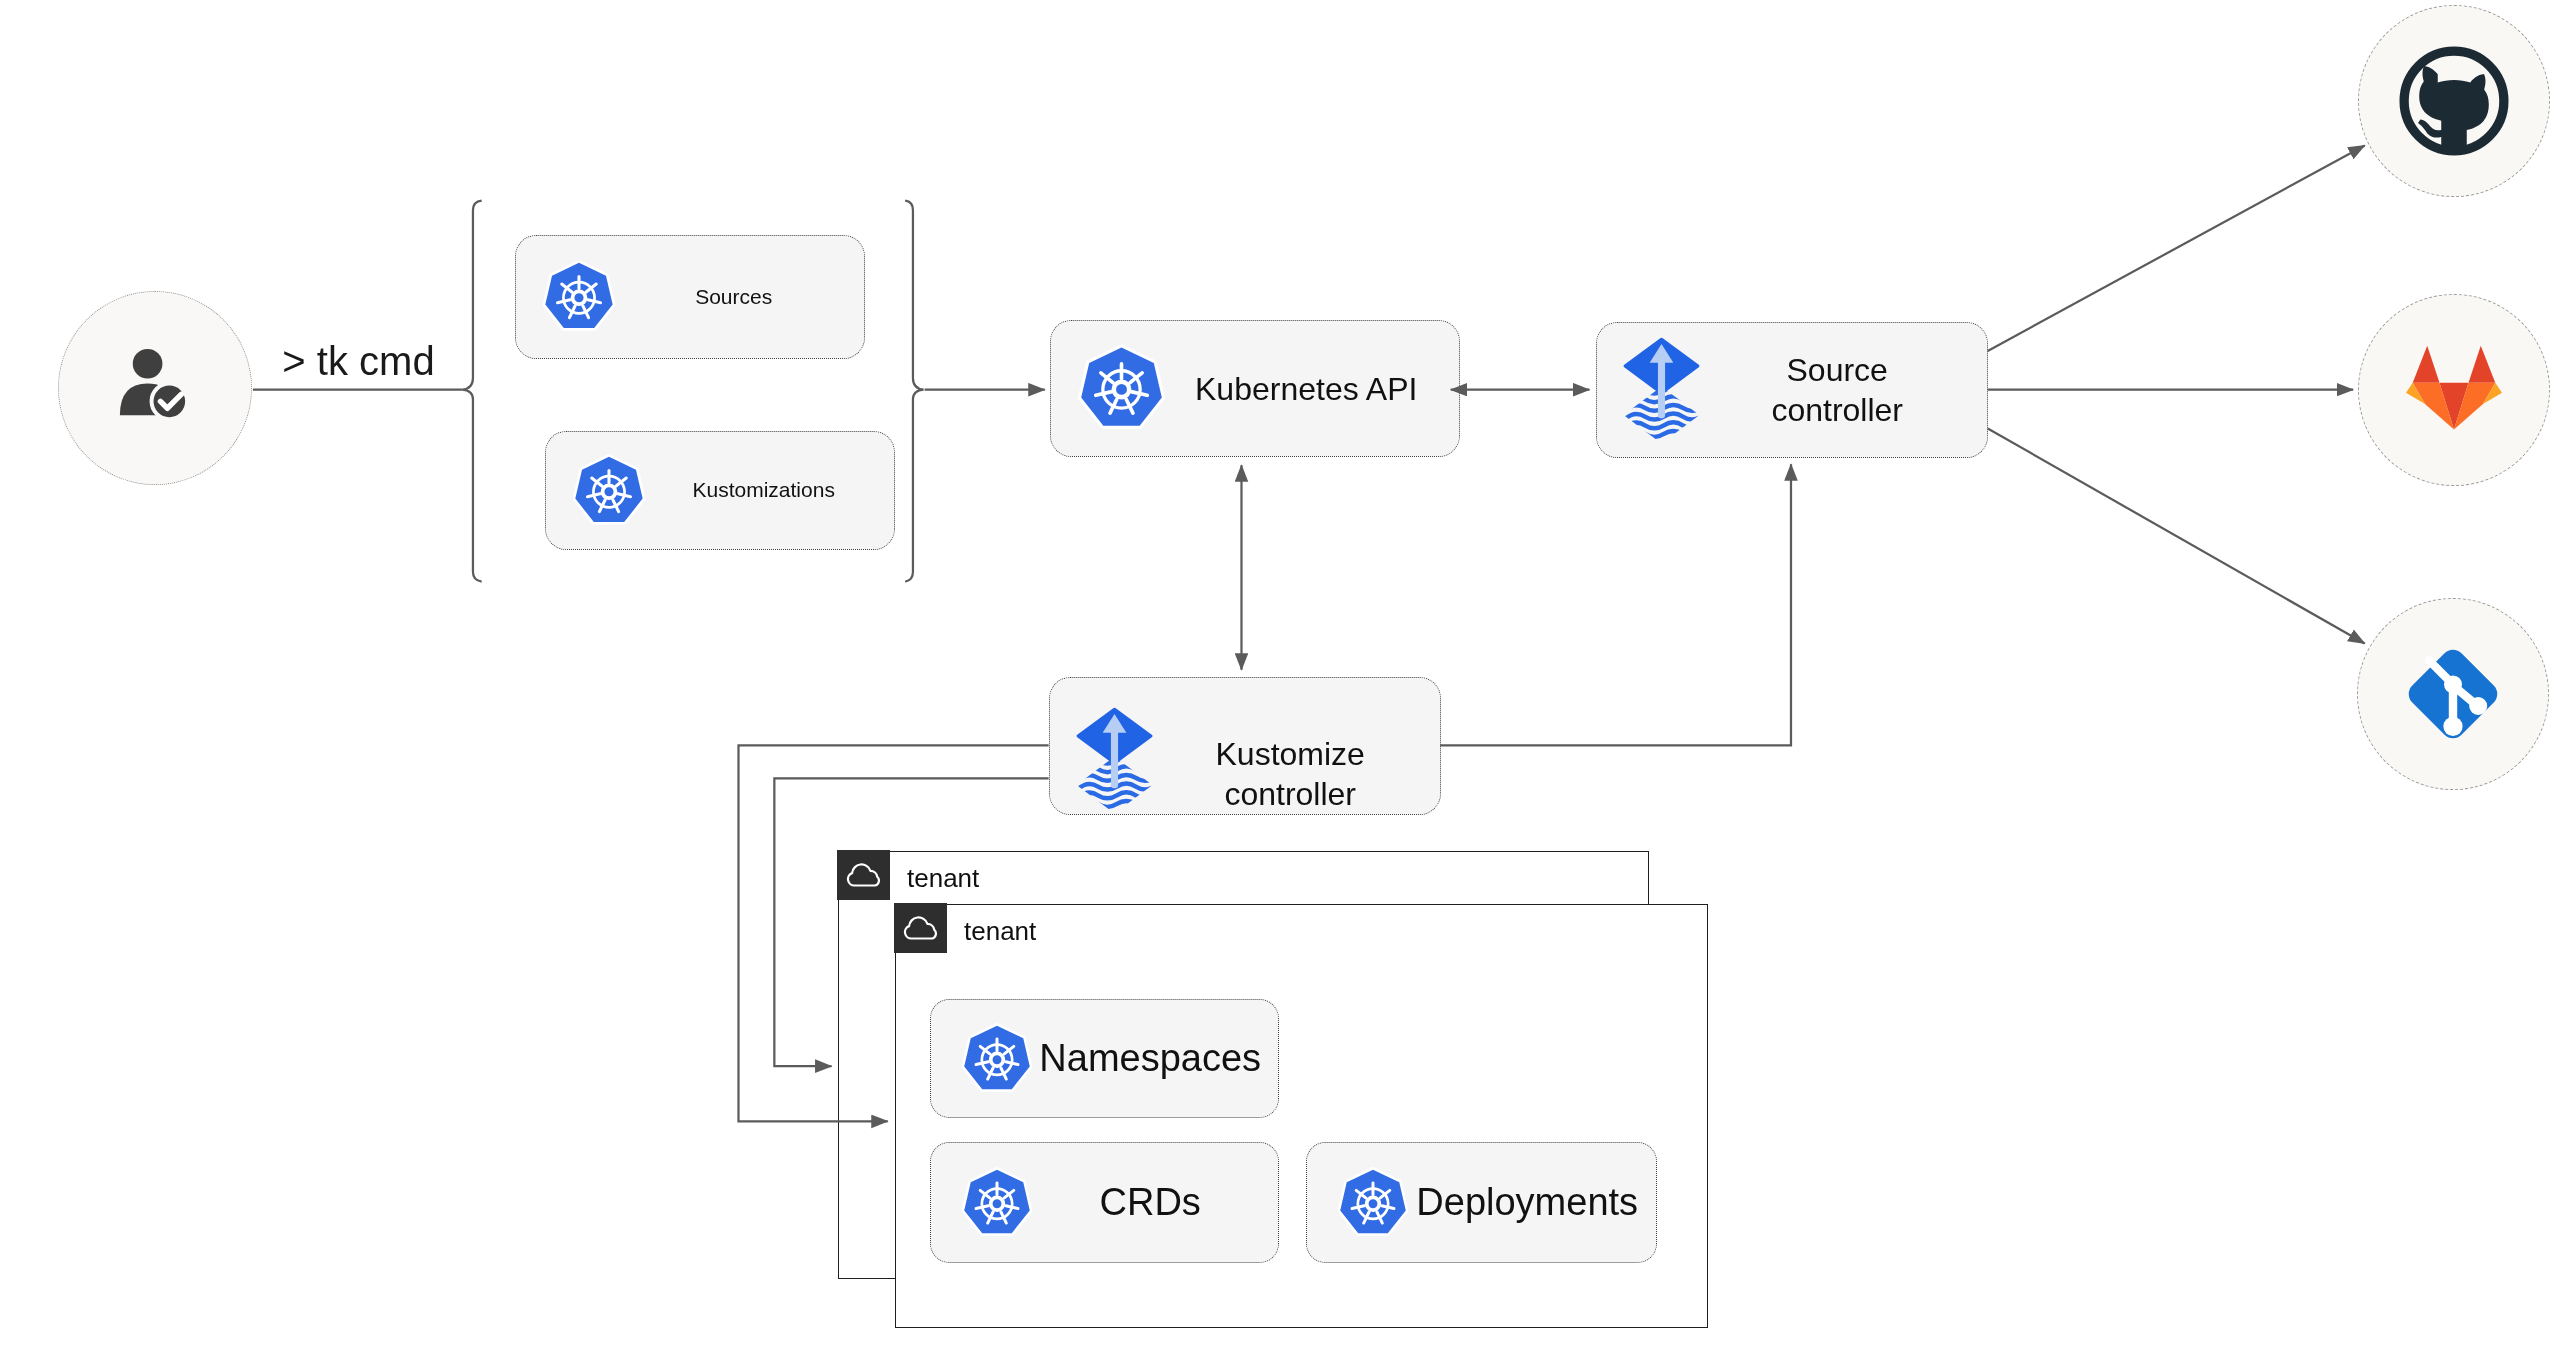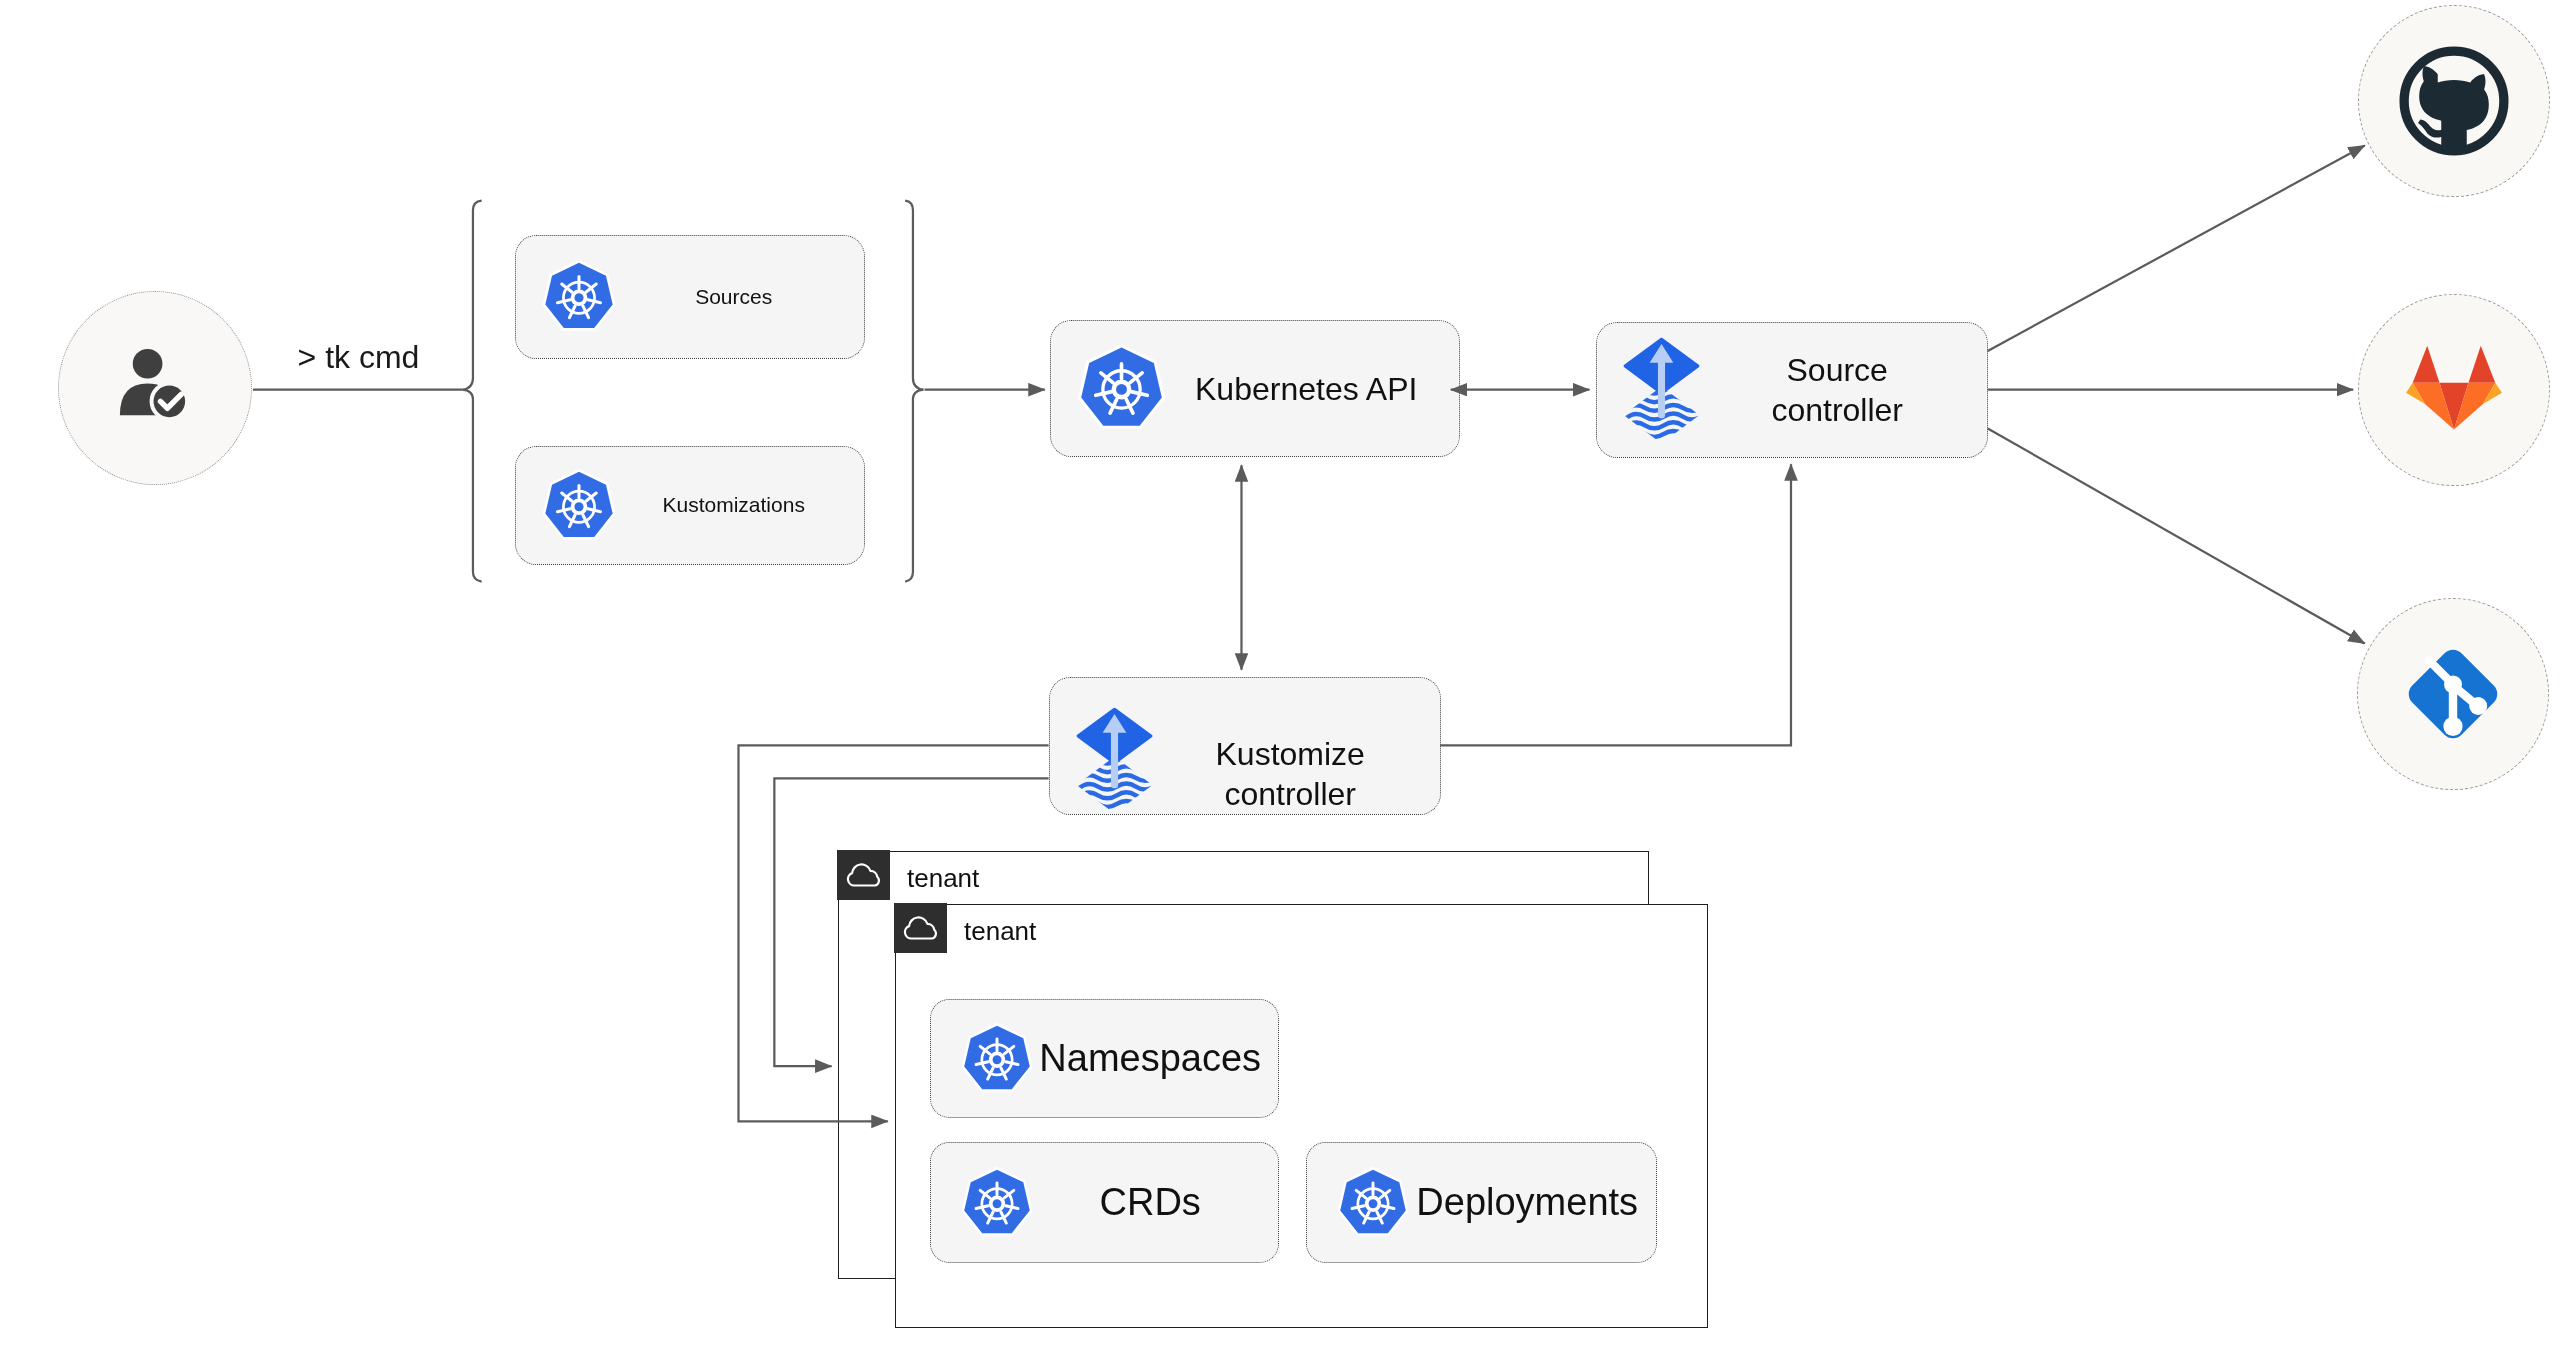--- a/index.html
+++ b/index.html
@@ -47,21 +47,21 @@
   .tenant .tname{position:absolute;left:68px;top:10.7px;font-size:26px;color:var(--ink);}
   .innerbox{
     position:absolute;background:var(--box-fill);
     border:1.9px dotted var(--box-border);border-radius:19.4px;
     display:flex;align-items:center;box-sizing:border-box;
   }
   .innerbox .ic{flex:0 0 auto;margin-left:29px;}
   .innerbox .lbl{flex:1 1 auto;text-align:center;font-size:38px;white-space:nowrap;padding-right:11.6px;}
   .cmdtext{
     position:absolute;left:279px;top:339px;width:159px;text-align:center;
-    font-size:32px;color:#1a1a1a;
+    font-size:40px;color:#1a1a1a;
   }
   #wires{position:absolute;left:0;top:0;z-index:3;pointer-events:none;}
   svg{display:block;}
 </style>
 </head>
 <body>
 
 <div class="canvas">
 
   <svg width="0" height="0" style="position:absolute" aria-hidden="true">
@@ -154,21 +154,21 @@
       </svg>
   </div>
   <div class="cmdtext">&gt; tk cmd</div>
 
   <div class="node" style="left:515px;top:235px;width:350px;height:124px;">
     <svg class="ic" width="76" height="76" viewBox="0 0 78 78">
         <use href="#sym-k8s"></use>
       </svg>
     <span class="lbl">Sources</span>
   </div>
-  <div class="node" style="left:515px;top:431px;width:350px;height:119px;margin-top:15px;">
+  <div class="node" style="left:545px;top:431px;width:350px;height:119px;">
     <svg class="ic" width="76" height="76" viewBox="0 0 78 78">
         <use href="#sym-k8s"></use>
       </svg>
     <span class="lbl">Kustomizations</span>
   </div>
 
   <div class="node" style="left:1050px;top:320px;width:410px;height:137px;">
     <svg class="ic" width="91" height="91" viewBox="0 0 94 94">
         <use href="#sym-k8s"></use>
       </svg>

